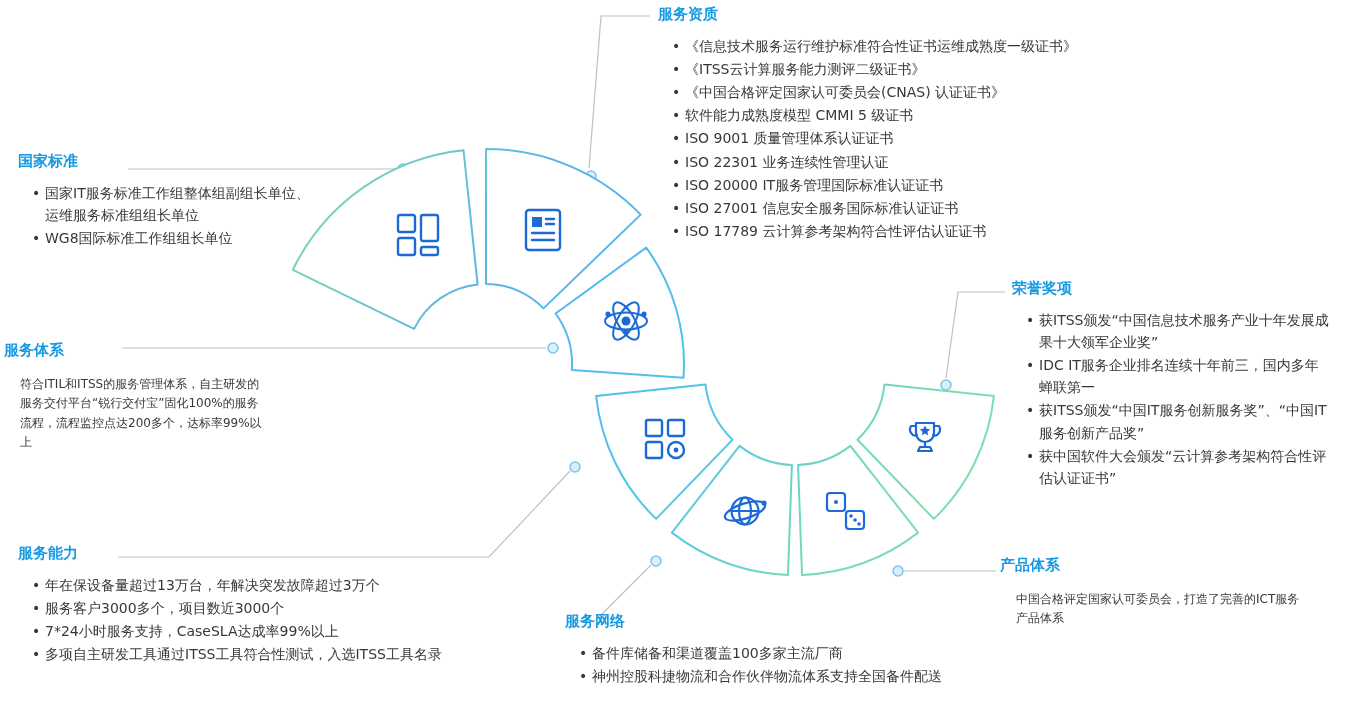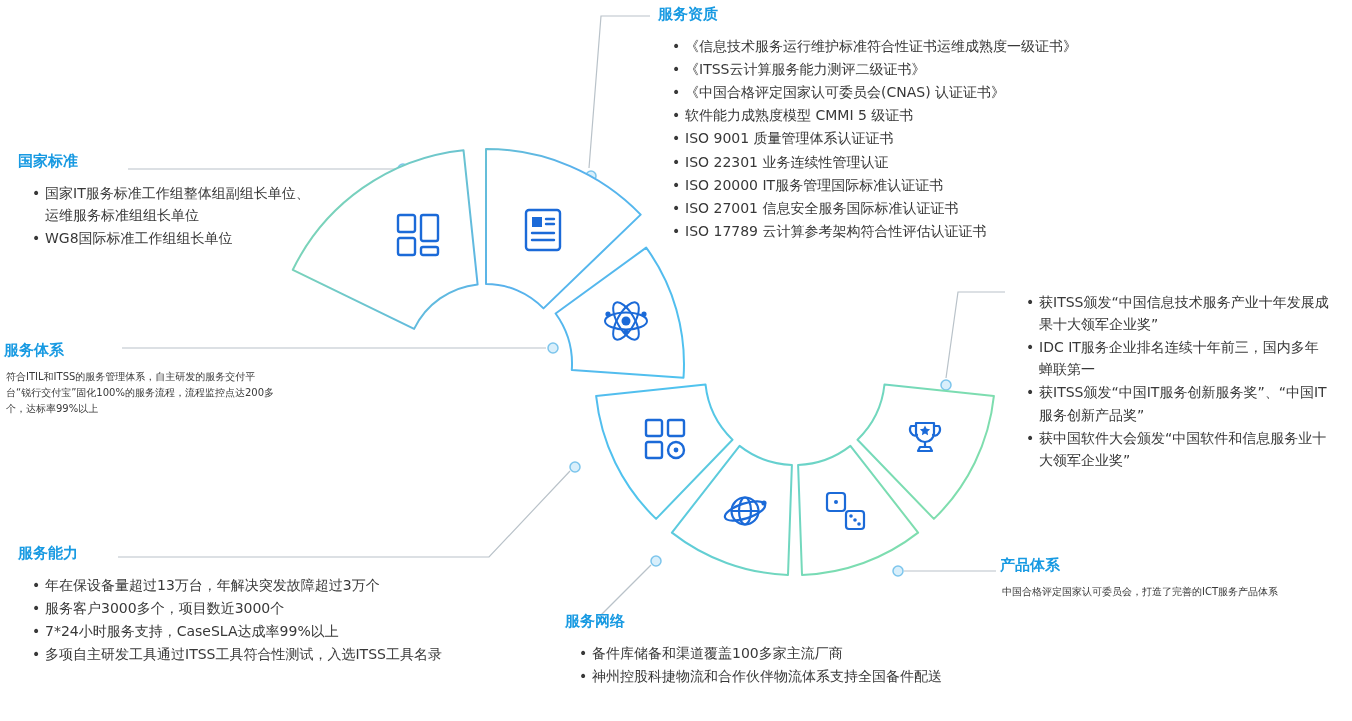--- a/index.html
+++ b/index.html
@@ -29,22 +29,22 @@
     color: var(--tx, #333);
     margin-bottom: 1px;
   }
   .block li::before {
     content: "\2022";
     position: absolute;
     left: 2px;
     color: var(--tx, #333);
   }
   .block p {
-    margin: 2px;
-    font-size: 10px;
+    margin: 16px;
+    font-size: 12px;
     line-height: 1.62;
     color: var(--tx, #333);
   }
 </style>
 </head>
 <body style="--hd: #189ae2; --tx: #383838;">
 
 <svg id="rosette" viewBox="0 0 1352 721" width="1352" height="721">
     <defs>
       <linearGradient id="arcGrad" gradientUnits="userSpaceOnUse" x1="280" y1="160" x2="1010" y2="600">
@@ -162,25 +162,26 @@
     <li>软件能力成熟度模型 CMMI 5 级证书</li>
     <li>ISO 9001 质量管理体系认证证书</li>
     <li>ISO 22301 业务连续性管理认证</li>
     <li>ISO 20000 IT服务管理国际标准认证证书</li>
     <li>ISO 27001 信息安全服务国际标准认证证书</li>
     <li>ISO 17789 云计算参考架构符合性评估认证证书</li>
   </ul>
 </div>
 
 <div class="block" style="left:1012px; top:279px; width:330px">
+  <h2>荣誉奖项</h2>
   <ul>
     <li>获ITSS颁发“中国信息技术服务产业十年发展成果十大领军企业奖”</li>
     <li>IDC  IT服务企业排名连续十年前三，国内多年蝉联第一</li>
     <li>获ITSS颁发“中国IT服务创新服务奖”、“中国IT服务创新产品奖”</li>
-    <li>获中国软件大会颁发“中国软件和信息服务业十大领军企业奖”</li>
+    <li>获中国软件大会颁发“云计算参考架构符合性评估认证证书”</li>
   </ul>
 </div>
 
 <div class="block" style="left:4px; top:341px; width:278px">
   <h2>服务体系</h2>
   <p>符合ITIL和ITSS的服务管理体系，自主研发的服务交付平台“锐行交付宝”固化100%的服务流程，流程监控点达200多个，达标率99%以上</p>
 </div>
 
 <div class="block" style="left:18px; top:544px; width:505px">
   <h2>服务能力</h2>

